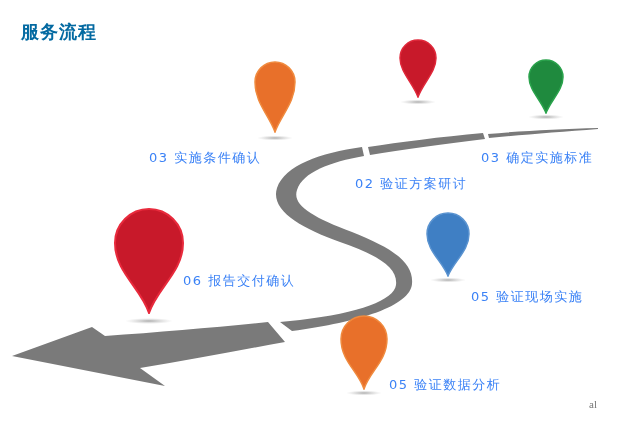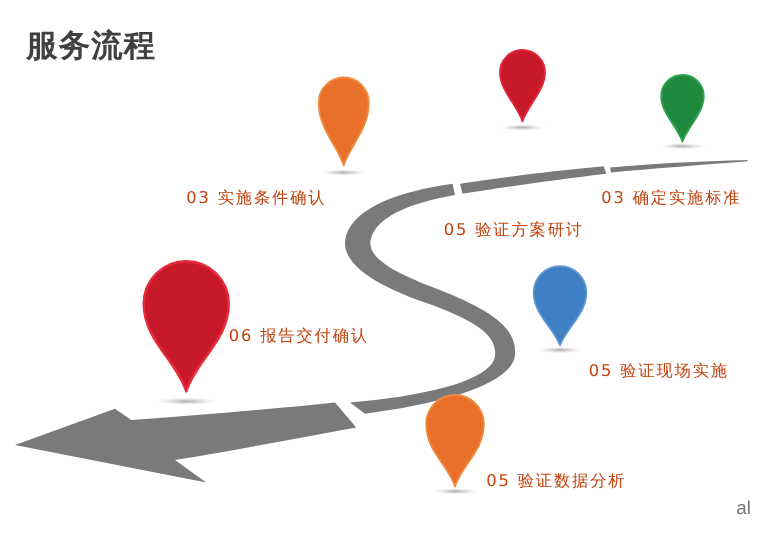--- a/index.html
+++ b/index.html
@@ -1,21 +1,21 @@
 <!DOCTYPE html>
 <html><head>
   <meta charset="utf-8">
   <style>
     html, body { margin: 0; padding: 0; background: #ffffff; }
     body { width: 622px; height: 430px; position: relative; overflow: hidden; font-family: "DejaVu Sans", "Liberation Sans", sans-serif; }
-    .title { position: absolute; left: 21px; top: 20px; font-size: 25px; font-weight: bold; color: #404040; letter-spacing: 1px; }
+    .title { position: absolute; left: 21px; top: 20px; font-size: 18px; font-weight: bold; color: #0369a1; letter-spacing: 1px; }
     .road { position: absolute; left: 0; top: 0; }
-    .label { position: absolute; font-size: 13px; color: #c2410c; letter-spacing: 1.5px; white-space: nowrap; }
+    .label { position: absolute; font-size: 13px; color: #3b82f6; letter-spacing: 1.5px; white-space: nowrap; }
     .pin { position: absolute; }
-    .watermark { position: absolute; left: 589px; top: 398px; font-size: 15px; color: #777; font-family: Liberation Sans, sans-serif; }
+    .watermark { position: absolute; left: 589px; top: 398px; font-size: 11px; color: #777; font-family: Liberation Serif, serif; }
   </style>
 </head>
 <body>
 
 <div class="title">服务流程</div>
 
 <svg class="road" width="622" height="430" viewBox="0 0 622 430">
   <defs>
     <radialGradient id="shadow" cx="50%" cy="50%" r="50%">
       <stop offset="0%" stop-color="#888" stop-opacity="0.7"></stop>
@@ -73,19 +73,19 @@
 
 <svg class="pin" style="left:339px;top:314px" width="50" height="76" viewBox="0 0 50 76">
   <path d="M25 75 C 19 57, 2 47, 2 25 A 23 23 0 0 1 48 25 C 48 47, 31 57, 25 75 Z" fill="#e8702a" stroke="#f08a3e" stroke-width="1.5"></path>
 </svg>
 
 <svg class="pin" style="left:113px;top:208px" width="72" height="106" viewBox="0 0 72 106">
   <path d="M36 105 C 28 80, 2 64, 2 35 A 34 34 0 0 1 70 35 C 70 64, 44 80, 36 105 Z" fill="#c8192a" stroke="#e82a3c" stroke-width="2"></path>
 </svg>
 
 <div class="label" style="left:481px;top:149px">03 确定实施标准</div>
-<div class="label" style="left:355px;top:175px">05 验证方案研讨</div>
+<div class="label" style="left:355px;top:175px">02 验证方案研讨</div>
 <div class="label" style="left:149px;top:149px">03 实施条件确认</div>
 <div class="label" style="left:471px;top:288px">05 验证现场实施</div>
 <div class="label" style="left:389px;top:376px">05 验证数据分析</div>
-<div class="label" style="left:183px;top:260px">06 报告交付确认</div>
+<div class="label" style="left:183px;top:272px">06 报告交付确认</div>
 
 <div class="watermark">al</div>
 
 </body></html>

